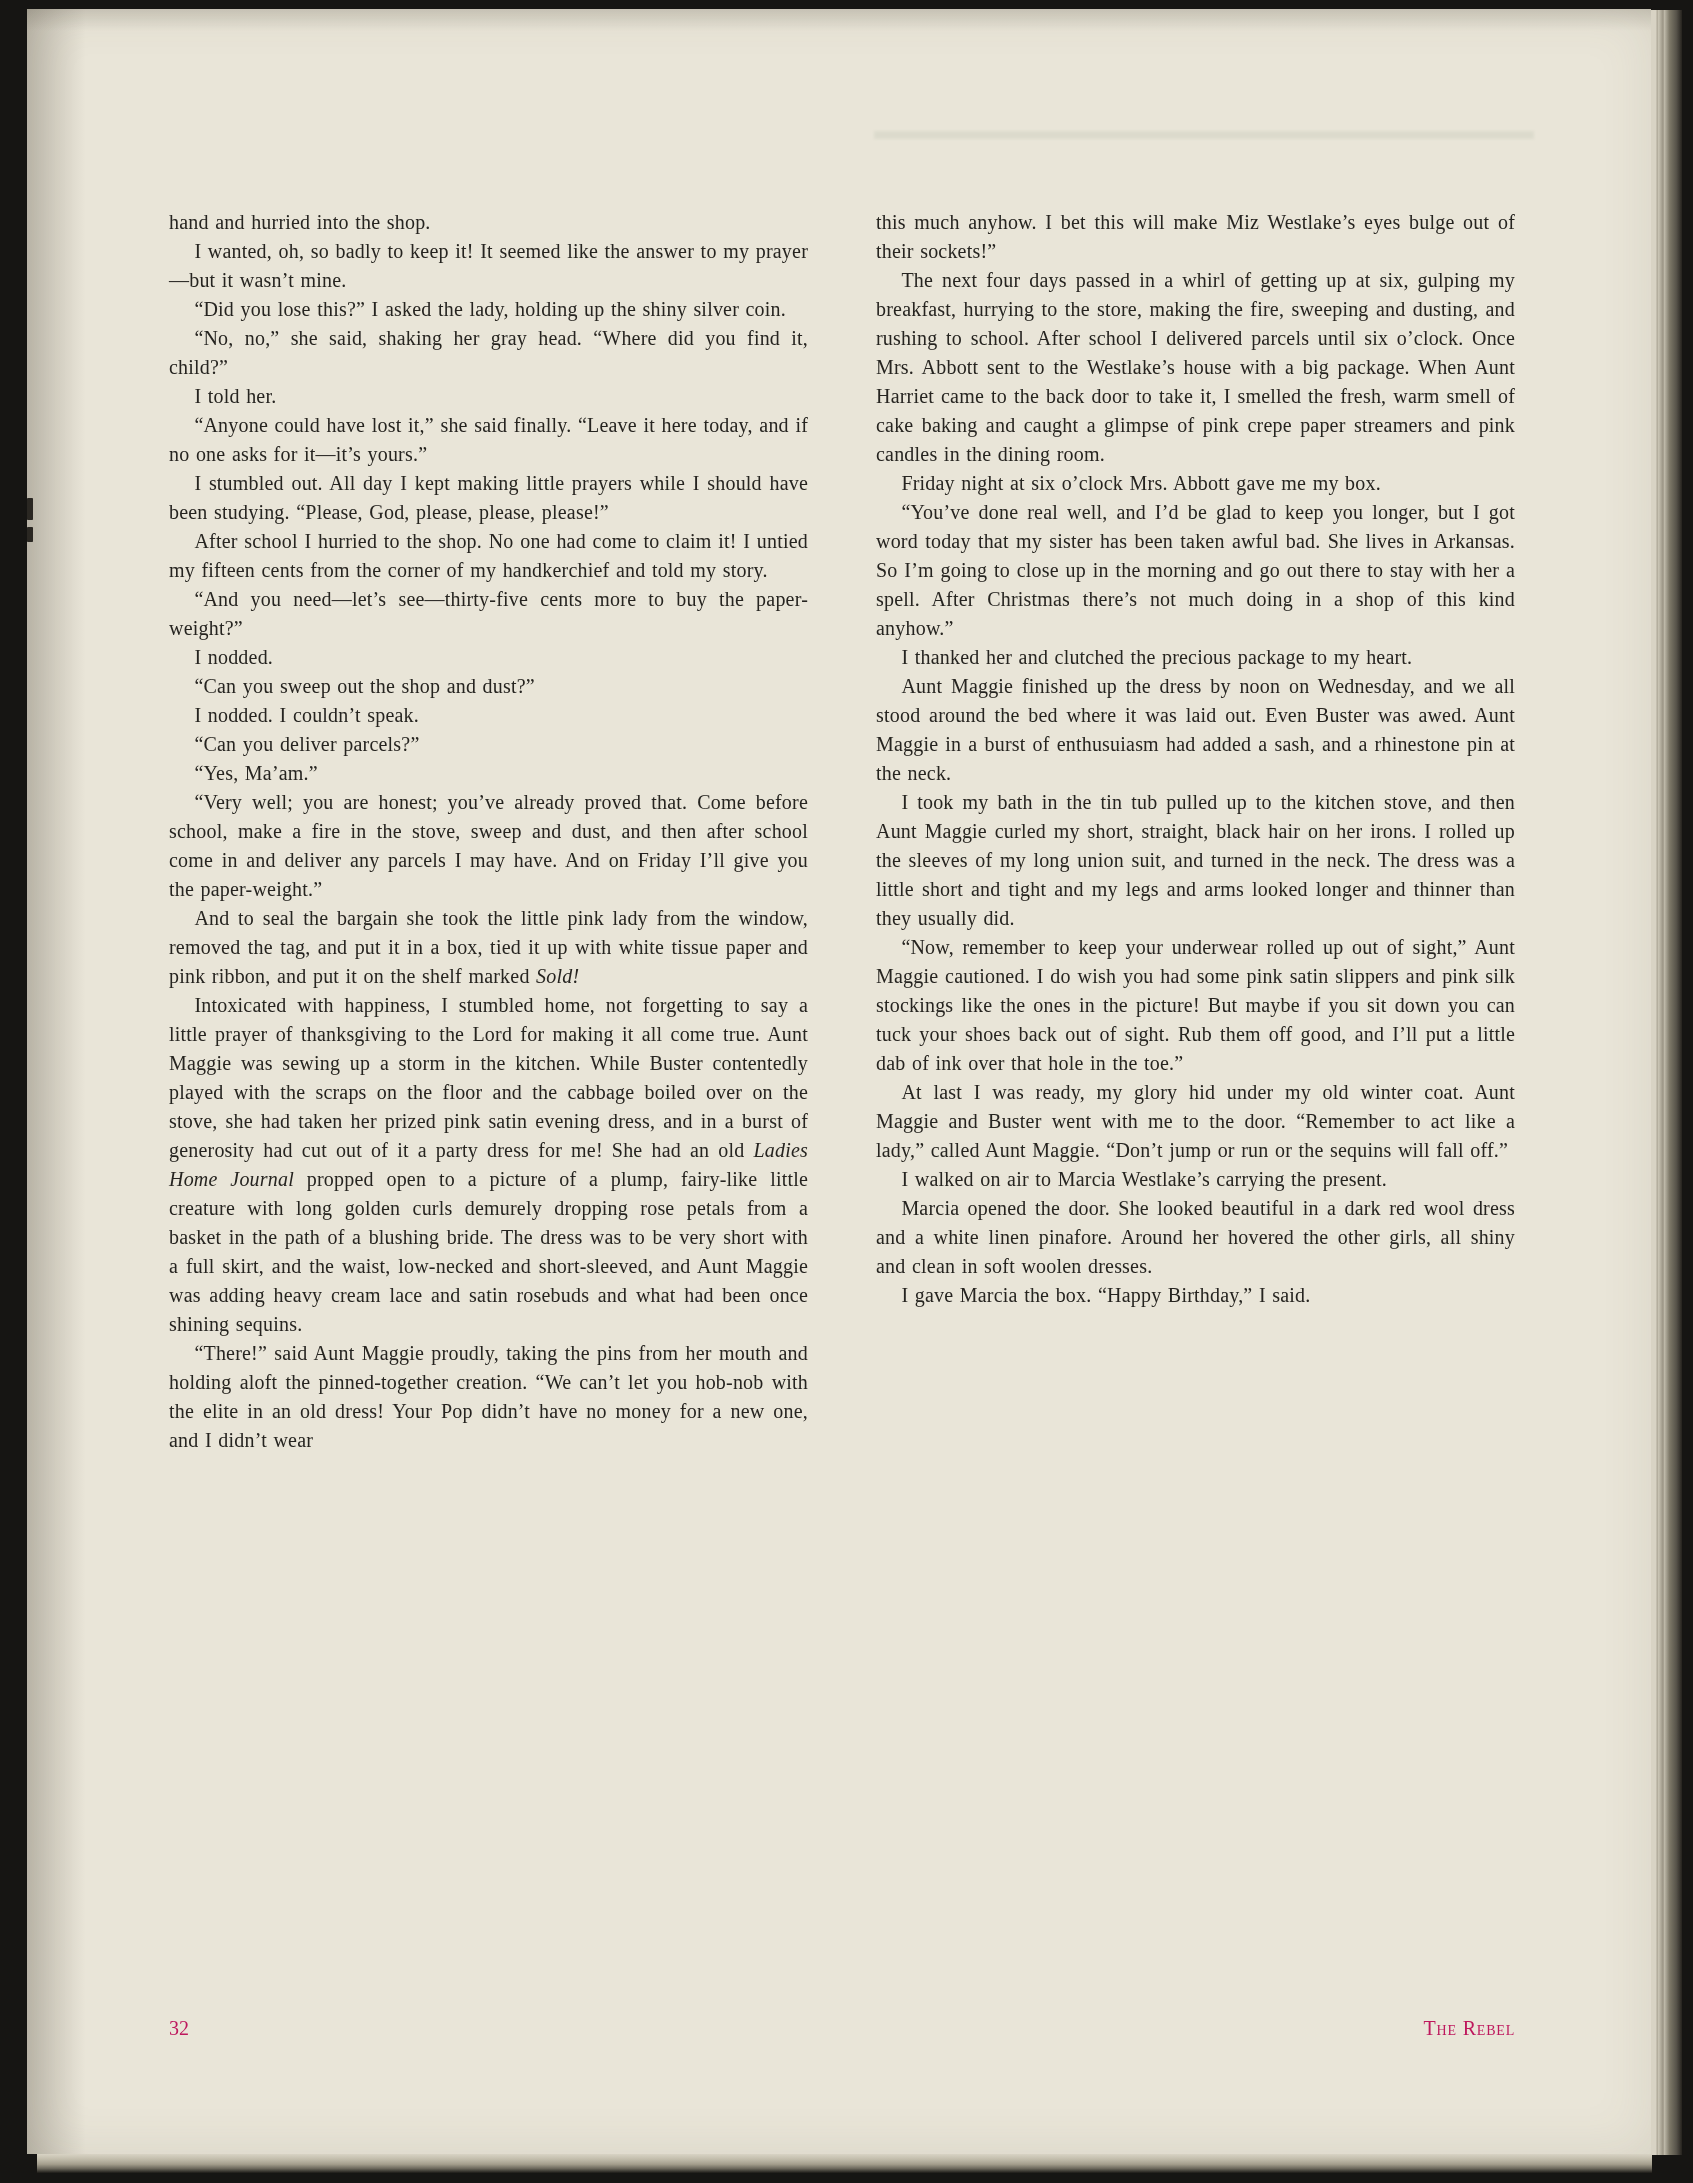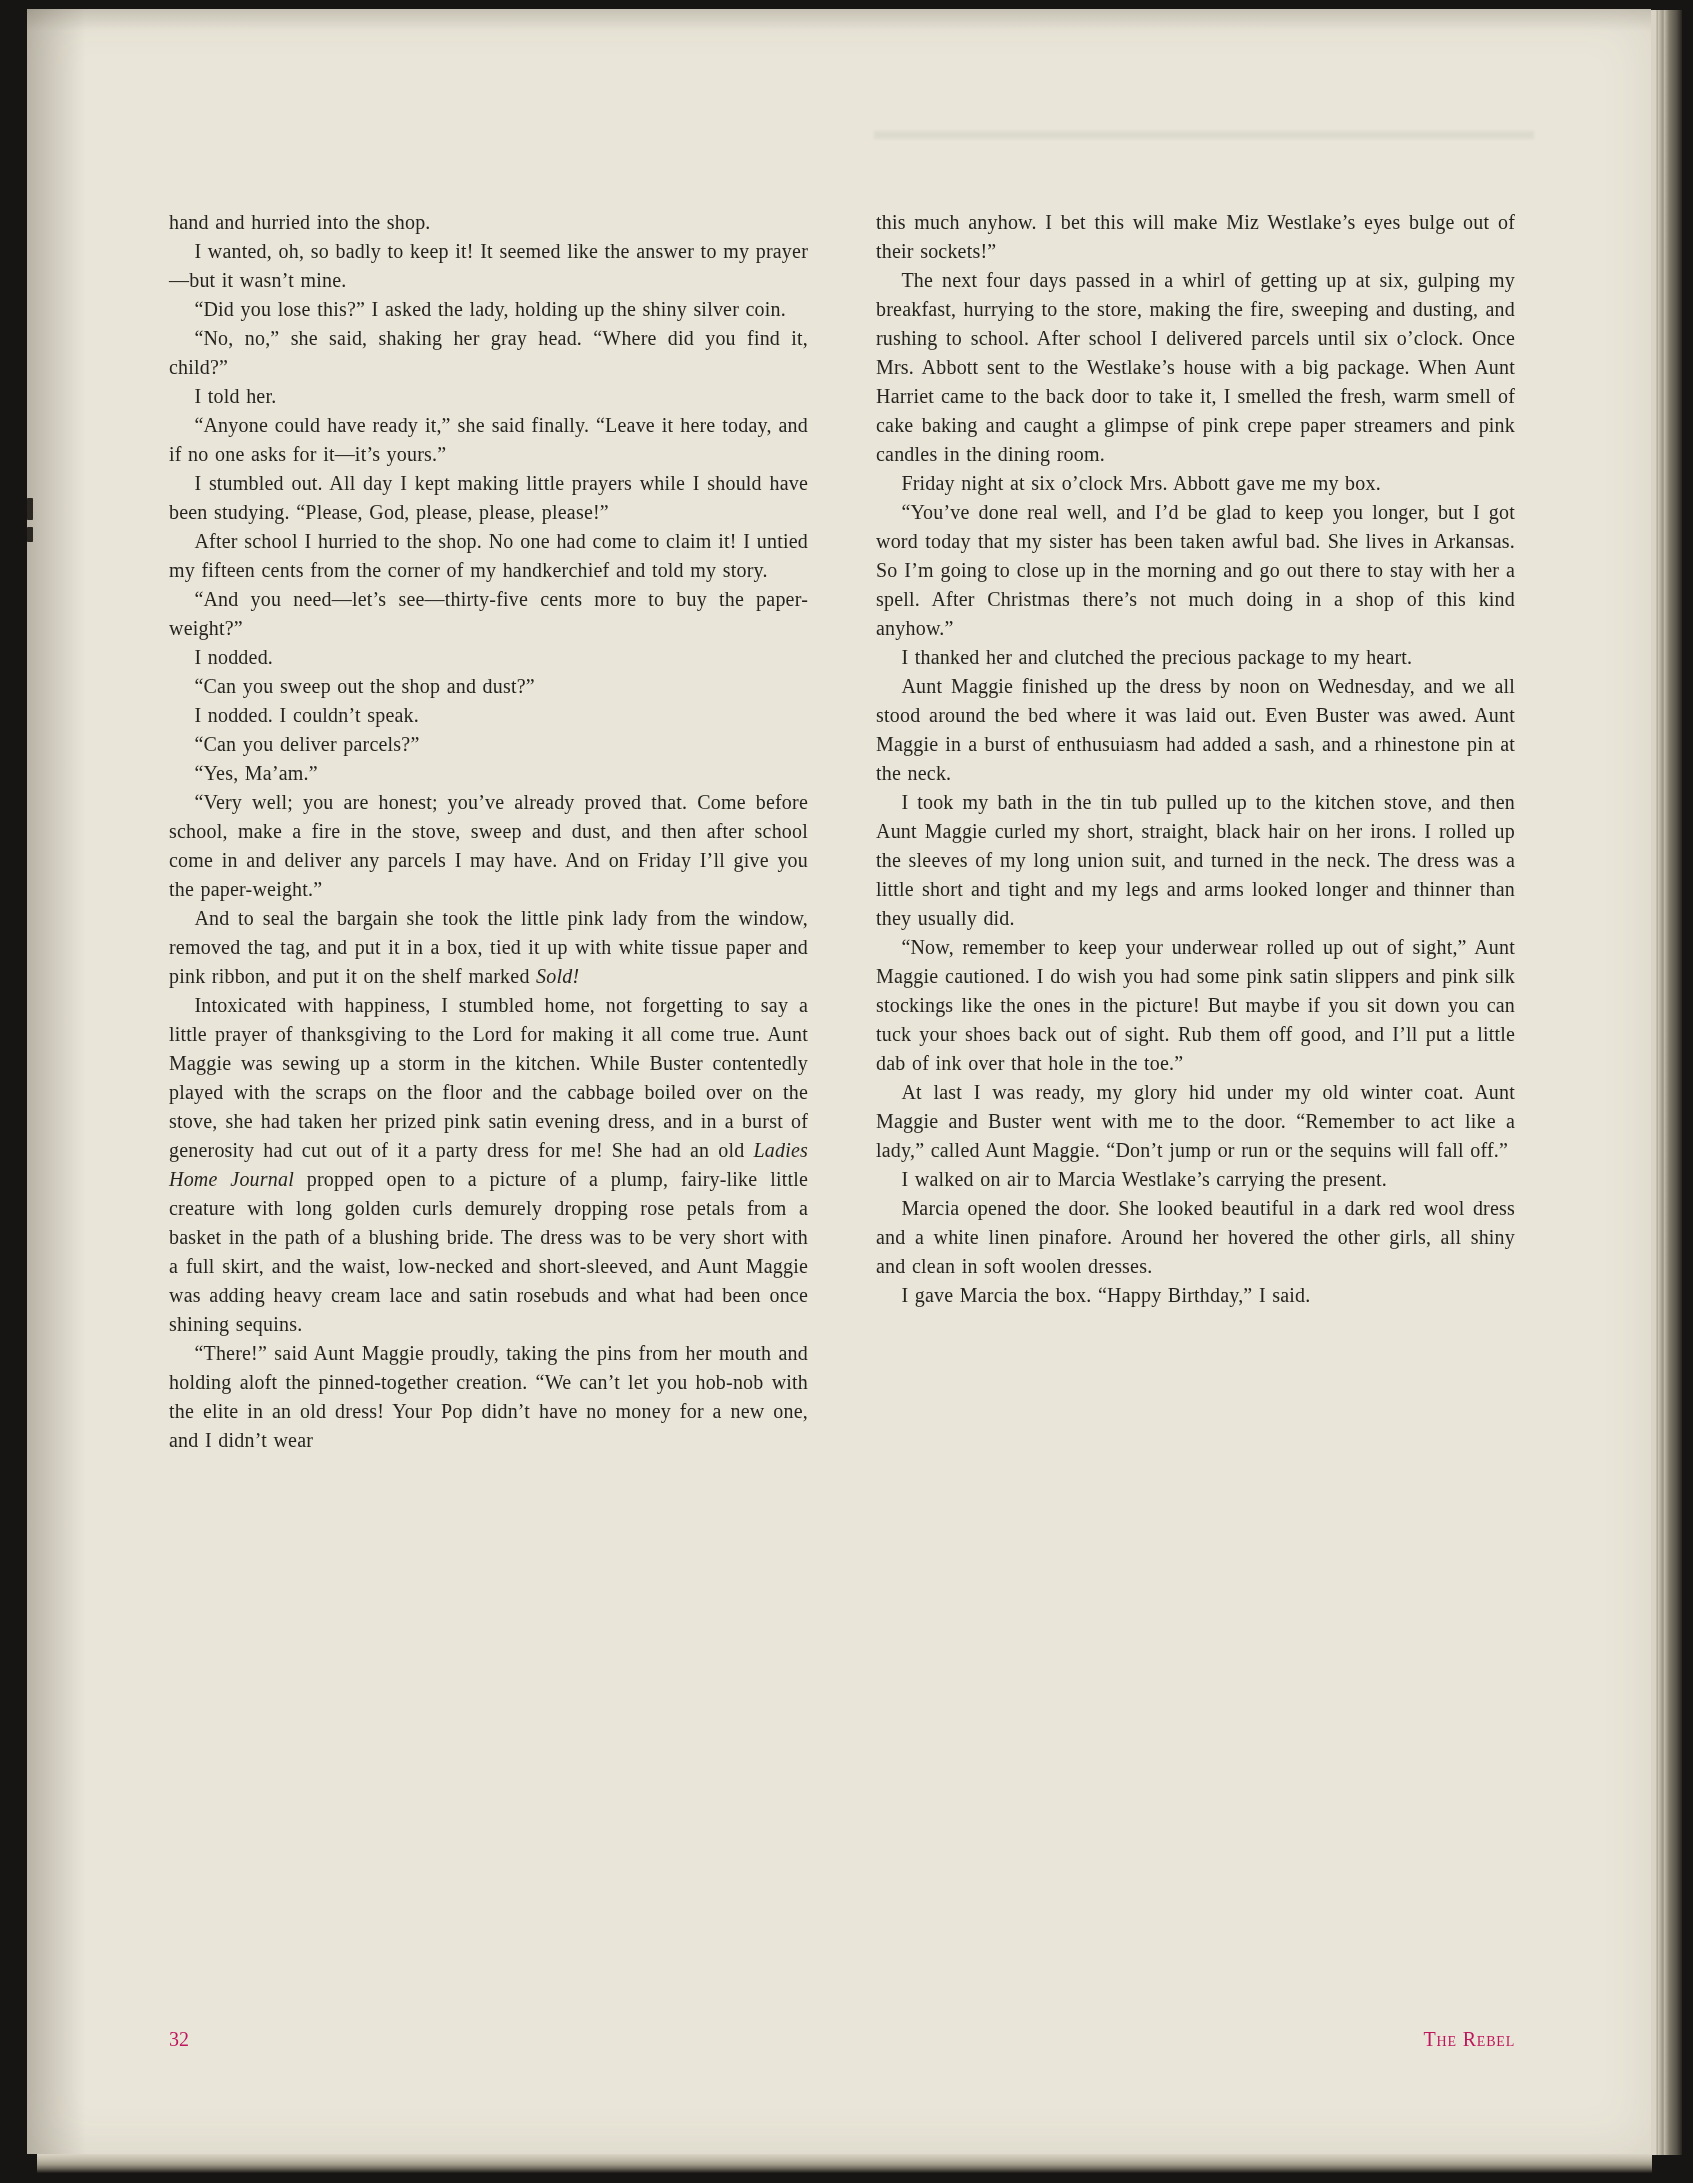--- a/index.html
+++ b/index.html
@@ -113,21 +113,20 @@
     width: 1346px;
     display: flex;
     justify-content: space-between;
     align-items: baseline;
     color: #be185d;
     font-size: 20px;
   }
   .journal-title {
     font-variant: small-caps;
     letter-spacing: 0.8px;
-    margin-top: 11px;
   }
 </style>
 </head>
 <body>
 
 <div class="stack-right"></div>
 <div class="stack-bottom"></div>
 
 <div class="page">
   <div class="binding-shade"></div>
@@ -137,21 +136,21 @@
   <div class="ghost-lines"></div>
 
   <div class="content">
     <div class="columns">
       <div class="col">
           <p class="para">hand and hurried into the shop.</p>
           <p class="para indent">I wanted, oh, so badly to keep it!  It seemed like the answer to my prayer—but it wasn’t mine.</p>
           <p class="para indent">“Did you lose this?”  I asked the lady, holding up the shiny silver coin.</p>
           <p class="para indent">“No, no,” she said, shaking her gray head. “Where did you find it, child?”</p>
           <p class="para indent">I told her.</p>
-          <p class="para indent">“Anyone could have ready it,” she said finally. “Leave it here today, and if no one asks for it—it’s yours.”</p>
+          <p class="para indent">“Anyone could have lost it,” she said finally. “Leave it here today, and if no one asks for it—it’s yours.”</p>
           <p class="para indent">I stumbled out.  All day I kept making little prayers while I should have been studying. “Please, God, please, please, please!”</p>
           <p class="para indent">After school I hurried to the shop.  No one had come to claim it!  I untied my fifteen cents from the corner of my handkerchief and told my story.</p>
           <p class="para indent">“And you need—let’s see—thirty-five cents more to buy the paper-weight?”</p>
           <p class="para indent">I nodded.</p>
           <p class="para indent">“Can you sweep out the shop and dust?”</p>
           <p class="para indent">I nodded.  I couldn’t speak.</p>
           <p class="para indent">“Can you deliver parcels?”</p>
           <p class="para indent">“Yes, Ma’am.”</p>
           <p class="para indent">“Very well; you are honest; you’ve already proved that.  Come before school, make a fire in the stove, sweep and dust, and then after school come in and deliver any parcels I may have.  And on Friday I’ll give you the paper-weight.”</p>
           <p class="para indent">And to seal the bargain she took the little pink lady from the window, removed the tag, and put it in a box, tied it up with white tissue paper and pink ribbon, and put it on the shelf marked <i>Sold!</i></p>

